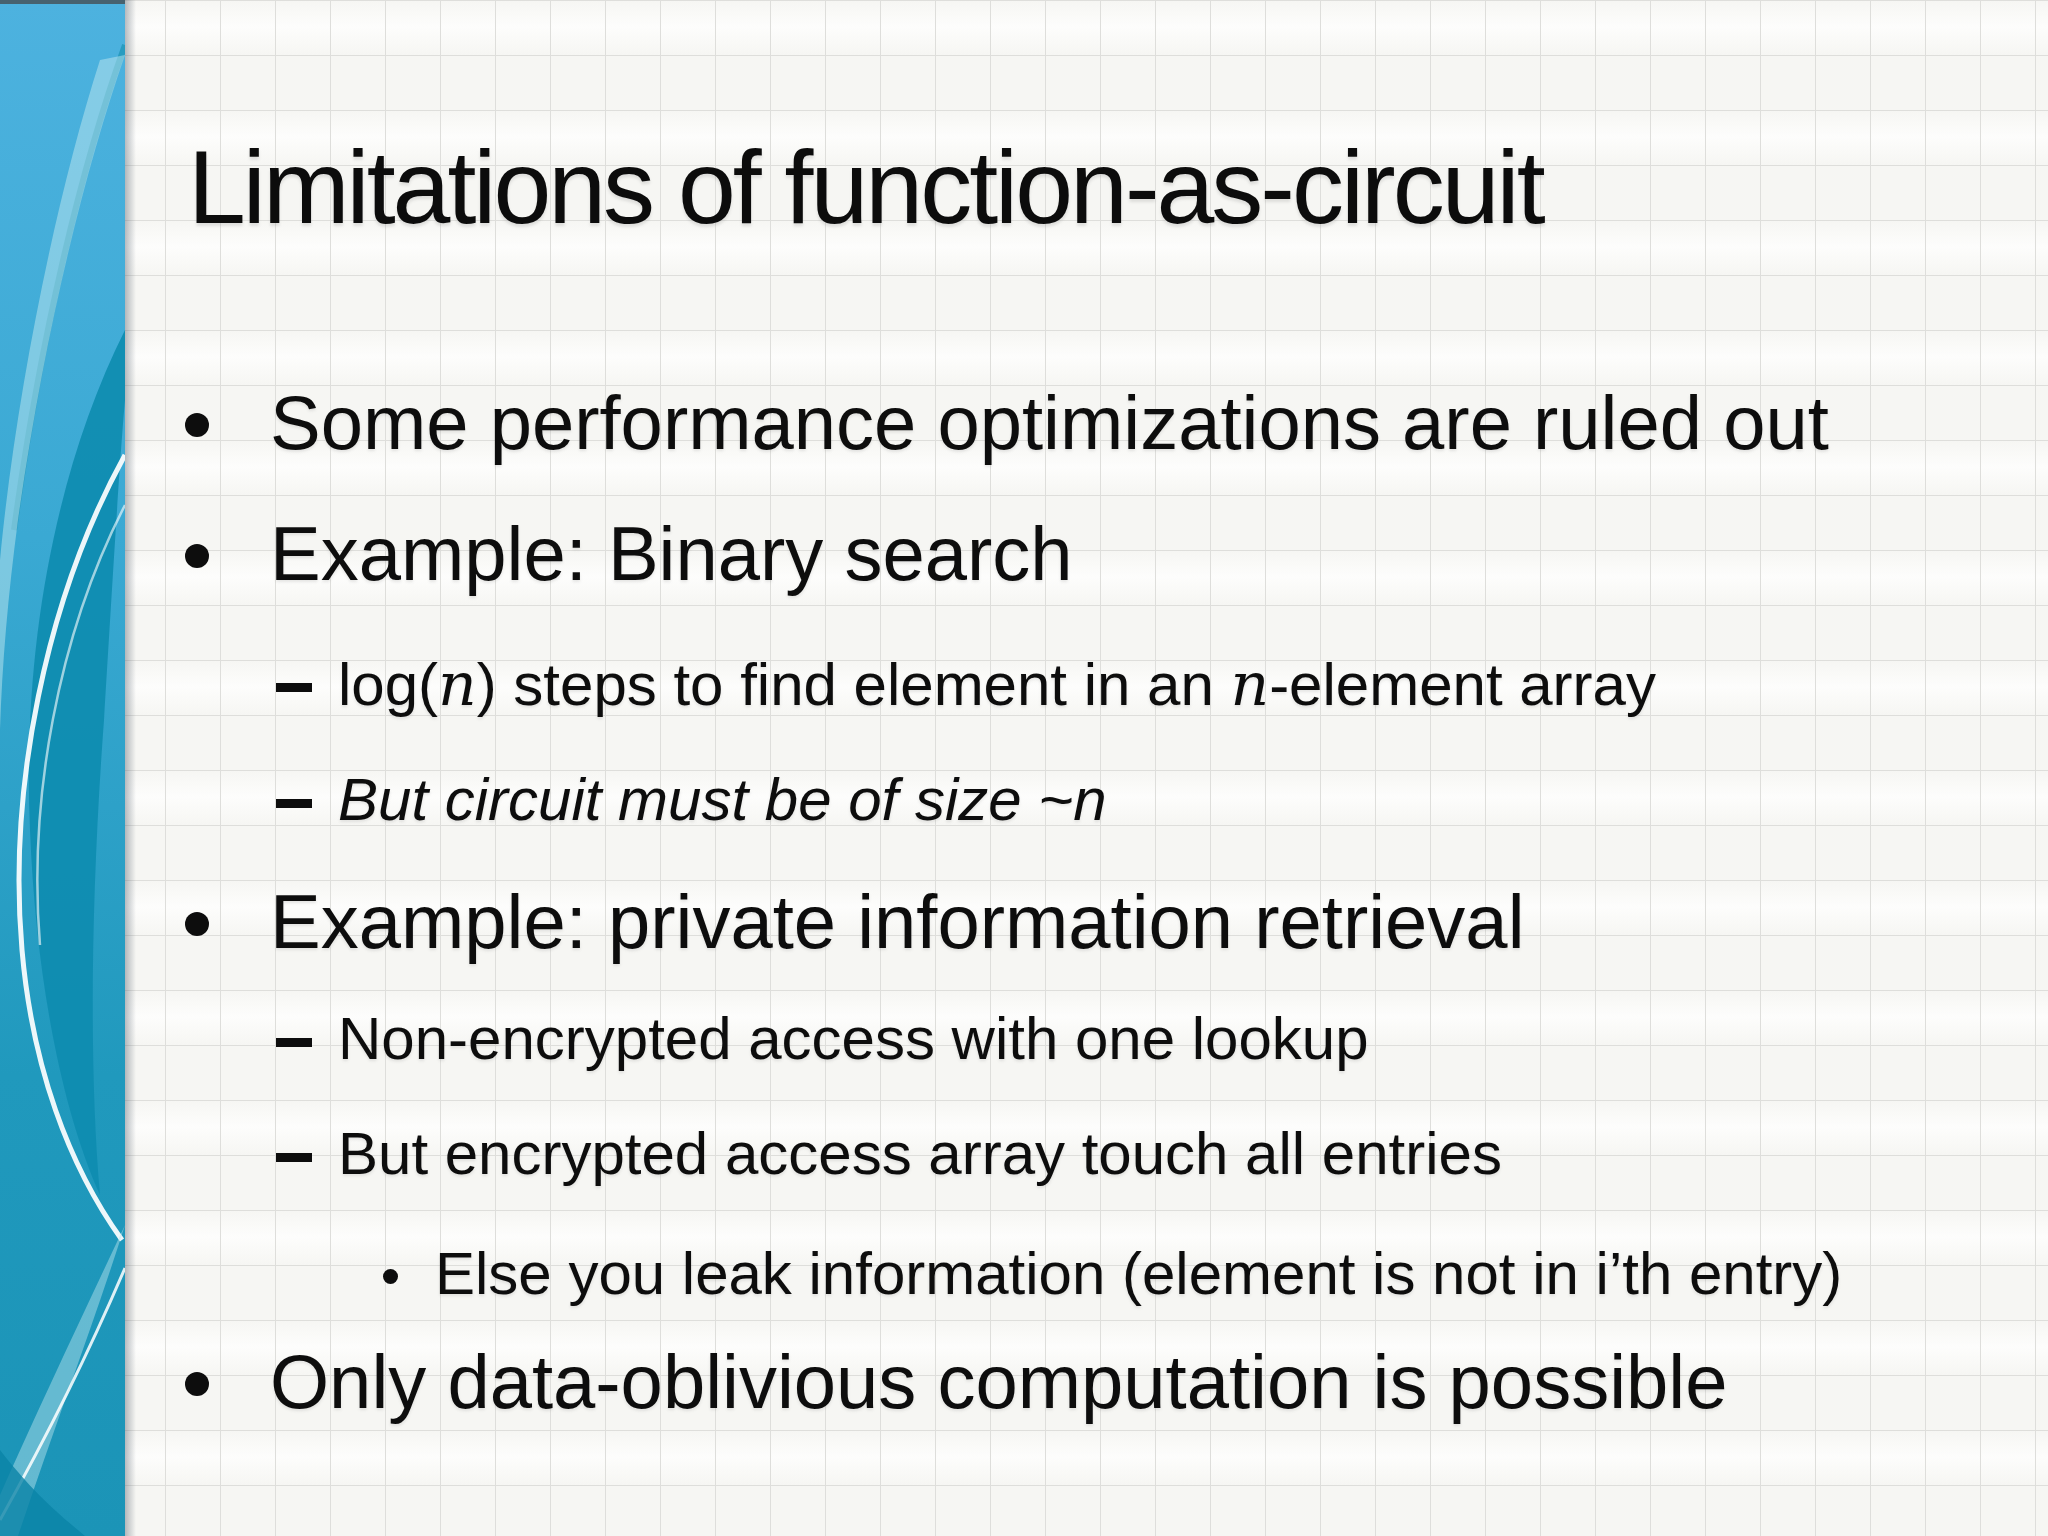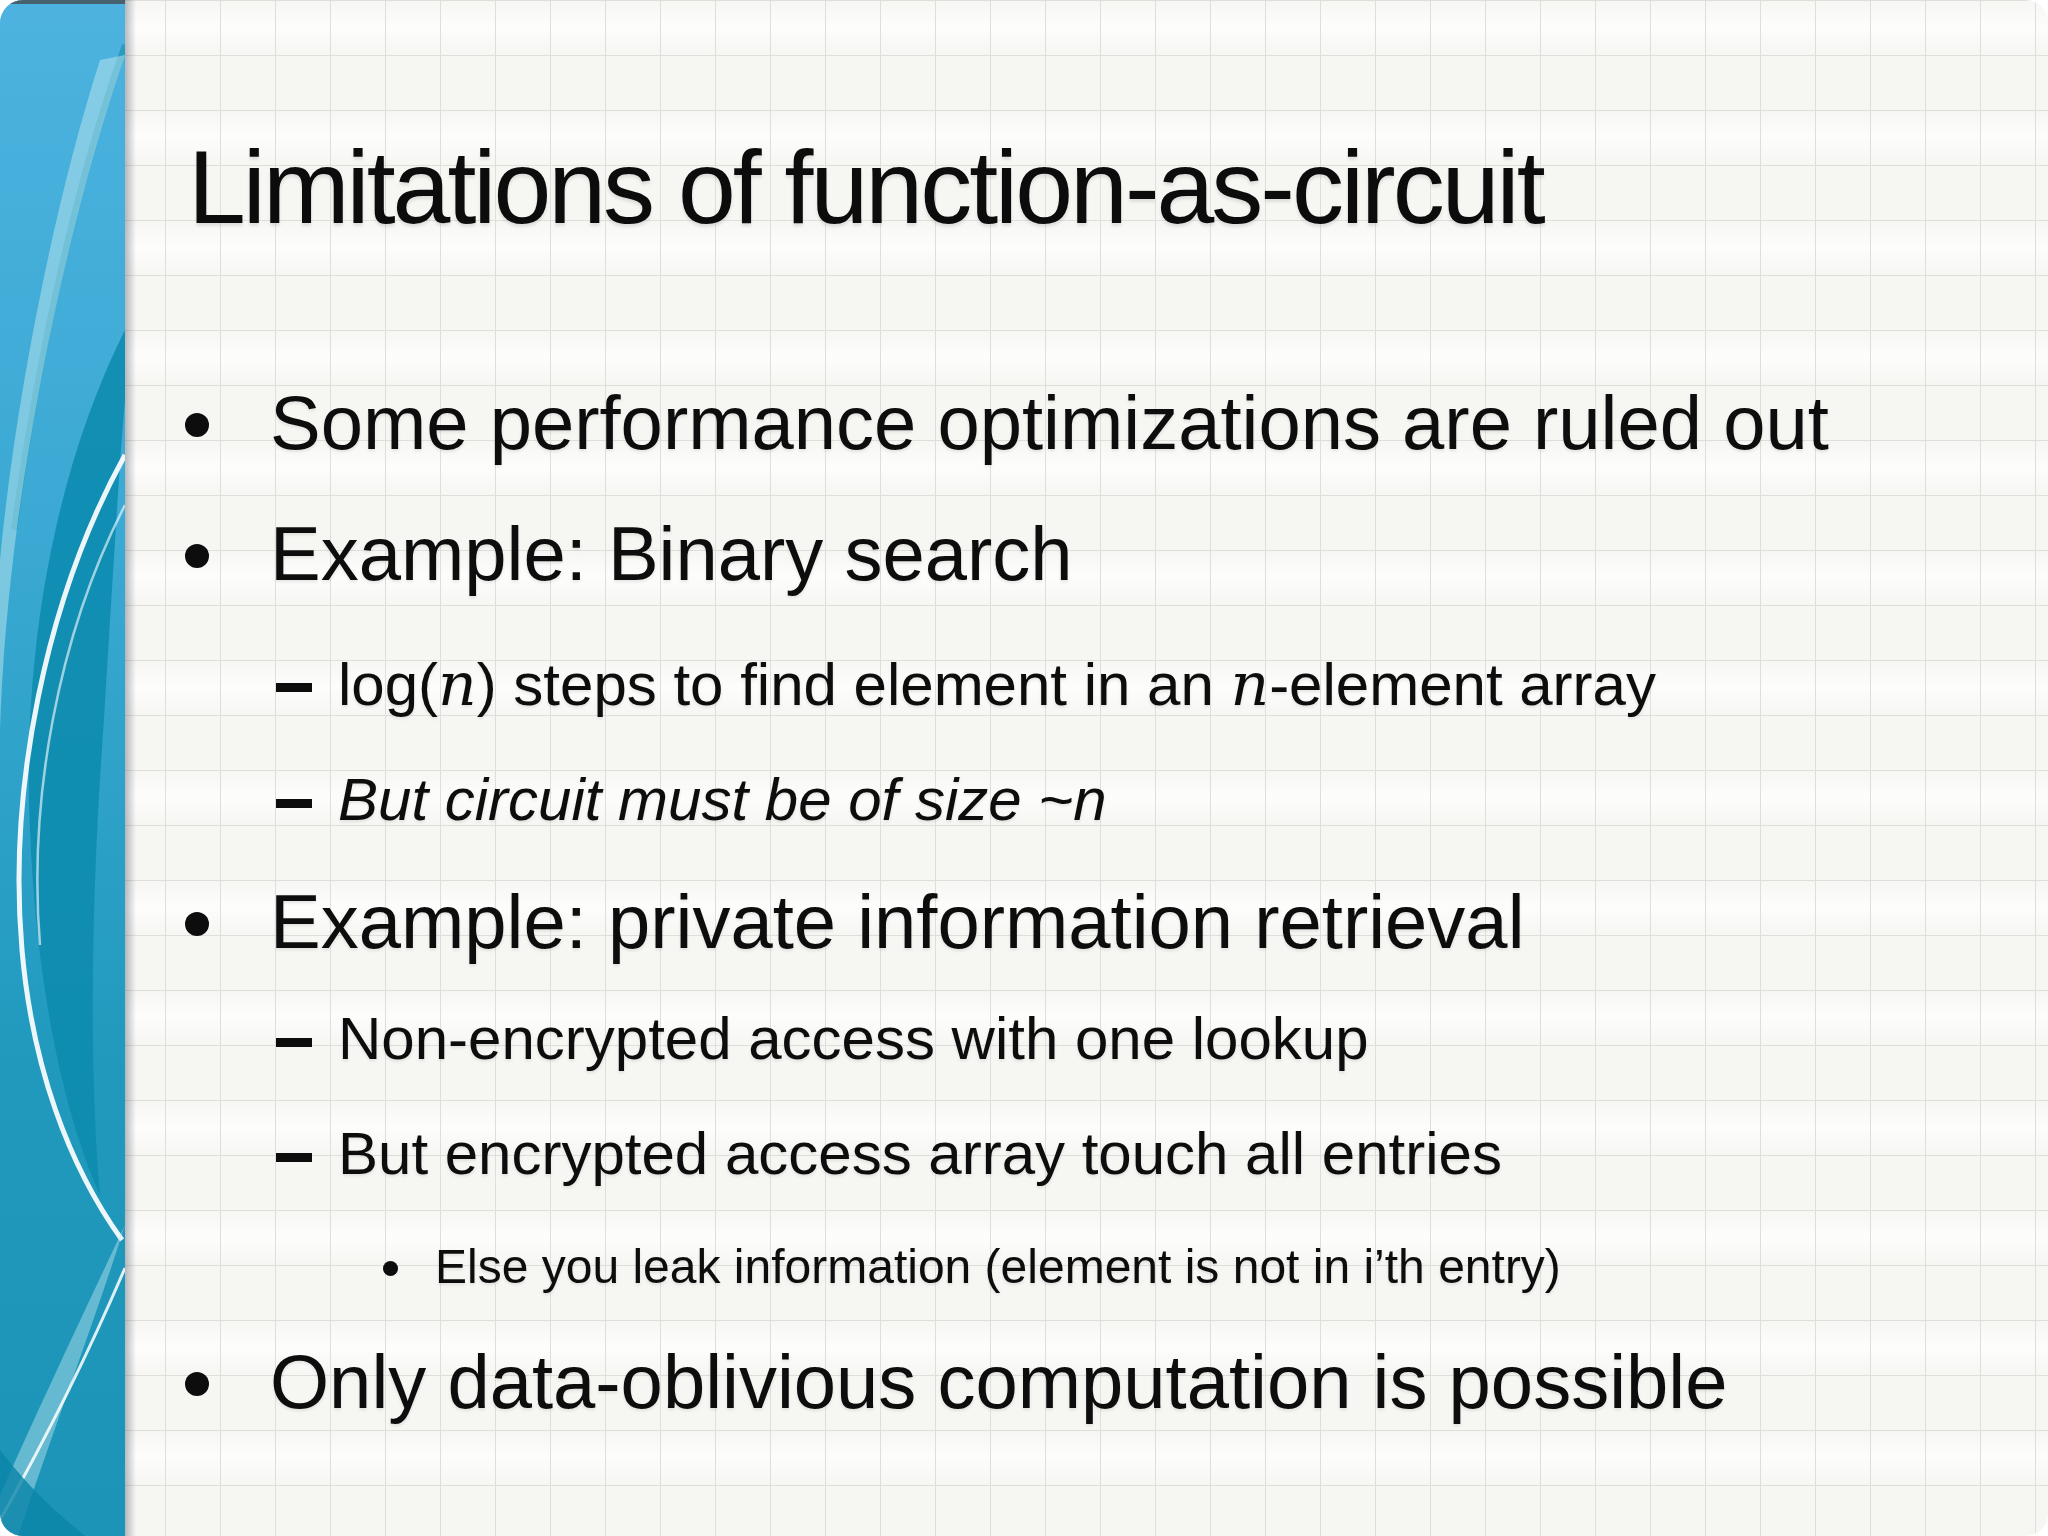--- a/index.html
+++ b/index.html
@@ -5,42 +5,41 @@
   html,body{margin:0;padding:0;}
   body{width:2048px;height:1536px;font-family:"Liberation Sans",sans-serif;}
   .slide{
     position:relative;width:2048px;height:1536px;overflow:hidden;
     background-color:#fbfbf9;
     background-image:
       linear-gradient(to right,#dededb 1px,transparent 1px),
       linear-gradient(to bottom,#dededb 1px,transparent 1px),
       linear-gradient(to bottom,#f6f6f3 0px,#fdfdfc 27px,#f6f6f3 55px);
     background-size:55px 55px,55px 55px,55px 110px;
-    border-radius:23px;
   }
   .sidebar{position:absolute;left:0;top:0;width:125px;height:1536px;}
   .sidebar svg{display:block;width:125px;height:1536px;}
   .sidebar-shadow{
     position:absolute;left:125px;top:0;width:11px;height:1536px;
     background:linear-gradient(to right,rgba(70,82,96,.38),rgba(70,82,96,0));
   }
   .title{
     position:absolute;left:188px;top:128px;
     font-size:104px;letter-spacing:-3px;color:#0c0c0c;white-space:nowrap;
     text-shadow:0 3px 3px rgba(110,110,110,.18);
   }
   .line{
     position:absolute;display:flex;align-items:center;white-space:nowrap;
     color:#0d0d0d;line-height:1.2;
     text-shadow:0 2px 3px rgba(110,110,110,.16);
   }
   .line span{white-space:pre;}
   .lv1{left:185px;font-size:76px;gap:61px;}
   .lv2{left:276px;font-size:60px;gap:26px;}
-  .lv3{left:383px;font-size:48px;gap:37px;}
+  .lv3{left:383px;font-size:60px;gap:37px;}
   .dot{flex:0 0 auto;background:#0d0d0d;border-radius:50%;position:relative;top:2px;}
   .lv1 .dot{width:24px;height:24px;}
   .lv3 .dot{width:15px;height:15px;}
   .dash{flex:0 0 auto;width:36px;height:9px;background:#0d0d0d;position:relative;top:3px;}
   .math{font-family:"DejaVu Serif",serif;font-style:italic;}
   .t0{top:377px;} .t1{top:508px;} .t2{top:648px;} .t3{top:764px;font-style:italic;}
   .t4{top:876px;} .t5{top:1003px;} .t6{top:1118px;} .t7{top:1238px;} .t8{top:1336px;}
 </style>
 </head>
 <body>

